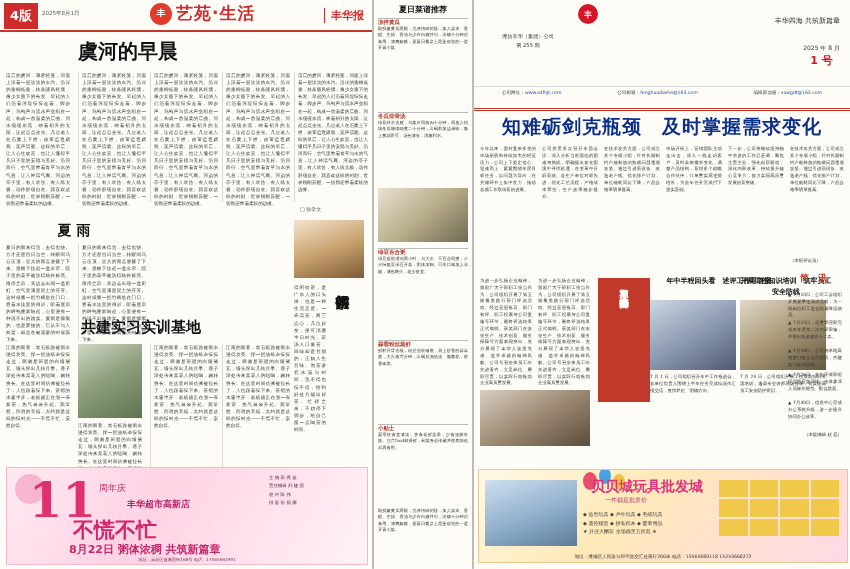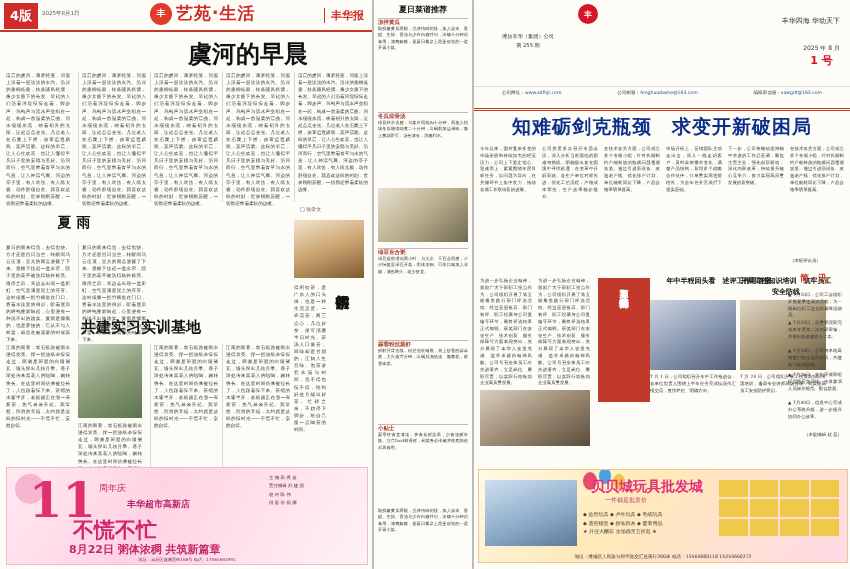--- a/index.html
+++ b/index.html
@@ -28,22 +28,22 @@
     position:absolute;left:150px;top:2px;display:flex;align-items:center;gap:4px;
   }
   .l-logo{width:22px;height:22px;border-radius:50%;background:#e03b2b;color:#fff;font-size:9px;
           display:flex;align-items:center;justify-content:center;font-weight:bold;}
   .l-sec{font-size:17px;color:#d02b2b;font-weight:bold;letter-spacing:1px;}
   .l-masthead{position:absolute;right:8px;top:8px;font-size:11px;color:#d02b2b;font-weight:bold;
      border-left:1px solid #d02b2b;padding-left:6px;}
   .l-body{position:relative;height:539px;}
 
   .headline1{
-    position:absolute;left:78px;top:6px;width:230px;text-align:right;
-    font-family:"DejaVu Serif","Liberation Serif",serif;font-size:24px;font-weight:bold;color:#111;
+    position:absolute;left:78px;top:6px;width:230px;text-align:left;
+    font-family:"DejaVu Serif","Liberation Serif",serif;font-size:20px;font-weight:bold;color:#111;
   }
   .byline{position:absolute;font-size:5px;color:#444;}
   .colblock{position:absolute;font-size:4.6px;line-height:1.55;color:#333;text-align:justify;
     word-break:break-all;}
   .colblock.vsep{border-left:1px solid #d9d6cf;padding-left:3px;}
 
   .subhead{
     position:absolute;font-family:"DejaVu Serif","Liberation Serif",serif;
     font-weight:bold;color:#111;text-align:center;
   }
@@ -149,21 +149,21 @@
 
       <div class="headline1">虞河的早晨</div>
 
       <div class="colblock" style="left:6px;top:40px;width:64px;height:130px;">清晨的虞河，薄雾轻笼，河面上浮着一层淡淡的水汽。沿岸的垂柳低垂，枝条随风轻摆，像少女垂下的长发。早起的人们沿着河堤慢慢走着，脚步声、鸟鸣声与流水声交织在一起，构成一首温柔的晨曲。河水缓缓东流，映着初升的太阳，泛起点点金光。几位老人在石凳上下棋，孩童追逐嬉戏，笑声清脆。这样的早晨，让人心生欢喜，也让人懂得平凡日子里的安稳与美好。沿河而行，空气里带着青草与水的气息，让人神清气爽。河边的亭子里，有人吹笛，有人练太极，动作舒缓自在。我喜欢这样的时刻，世界刚刚苏醒，一切都还带着柔软的边缘。</div>
       <div class="colblock vsep" style="left:78px;top:40px;width:64px;height:130px;">清晨的虞河，薄雾轻笼，河面上浮着一层淡淡的水汽。沿岸的垂柳低垂，枝条随风轻摆，像少女垂下的长发。早起的人们沿着河堤慢慢走着，脚步声、鸟鸣声与流水声交织在一起，构成一首温柔的晨曲。河水缓缓东流，映着初升的太阳，泛起点点金光。几位老人在石凳上下棋，孩童追逐嬉戏，笑声清脆。这样的早晨，让人心生欢喜，也让人懂得平凡日子里的安稳与美好。沿河而行，空气里带着青草与水的气息，让人神清气爽。河边的亭子里，有人吹笛，有人练太极，动作舒缓自在。我喜欢这样的时刻，世界刚刚苏醒，一切都还带着柔软的边缘。</div>
       <div class="colblock vsep" style="left:150px;top:40px;width:64px;height:130px;">清晨的虞河，薄雾轻笼，河面上浮着一层淡淡的水汽。沿岸的垂柳低垂，枝条随风轻摆，像少女垂下的长发。早起的人们沿着河堤慢慢走着，脚步声、鸟鸣声与流水声交织在一起，构成一首温柔的晨曲。河水缓缓东流，映着初升的太阳，泛起点点金光。几位老人在石凳上下棋，孩童追逐嬉戏，笑声清脆。这样的早晨，让人心生欢喜，也让人懂得平凡日子里的安稳与美好。沿河而行，空气里带着青草与水的气息，让人神清气爽。河边的亭子里，有人吹笛，有人练太极，动作舒缓自在。我喜欢这样的时刻，世界刚刚苏醒，一切都还带着柔软的边缘。</div>
       <div class="colblock vsep" style="left:222px;top:40px;width:64px;height:130px;">清晨的虞河，薄雾轻笼，河面上浮着一层淡淡的水汽。沿岸的垂柳低垂，枝条随风轻摆，像少女垂下的长发。早起的人们沿着河堤慢慢走着，脚步声、鸟鸣声与流水声交织在一起，构成一首温柔的晨曲。河水缓缓东流，映着初升的太阳，泛起点点金光。几位老人在石凳上下棋，孩童追逐嬉戏，笑声清脆。这样的早晨，让人心生欢喜，也让人懂得平凡日子里的安稳与美好。沿河而行，空气里带着青草与水的气息，让人神清气爽。河边的亭子里，有人吹笛，有人练太极，动作舒缓自在。我喜欢这样的时刻，世界刚刚苏醒，一切都还带着柔软的边缘。</div>
       <div class="colblock vsep" style="left:294px;top:40px;width:70px;height:130px;">清晨的虞河，薄雾轻笼，河面上浮着一层淡淡的水汽。沿岸的垂柳低垂，枝条随风轻摆，像少女垂下的长发。早起的人们沿着河堤慢慢走着，脚步声、鸟鸣声与流水声交织在一起，构成一首温柔的晨曲。河水缓缓东流，映着初升的太阳，泛起点点金光。几位老人在石凳上下棋，孩童追逐嬉戏，笑声清脆。这样的早晨，让人心生欢喜，也让人懂得平凡日子里的安稳与美好。沿河而行，空气里带着青草与水的气息，让人神清气爽。河边的亭子里，有人吹笛，有人练太极，动作舒缓自在。我喜欢这样的时刻，世界刚刚苏醒，一切都还带着柔软的边缘。</div>
       <div class="byline" style="left:300px;top:174px;">□ 张学文</div>
 
-      <div class="subhead" style="left:6px;top:182px;width:136px;font-size:14px;">夏 雨</div>
+      <div class="subhead" style="left:6px;top:190px;width:136px;font-size:14px;">夏 雨</div>
       <div class="colblock" style="left:6px;top:212px;width:64px;height:96px;">夏日的雨来得急，去得也快。方才还是烈日当空，转眼间乌云压顶，豆大的雨点便砸了下来。屋檐下挂起一道水帘，院子里的花草被洗得格外鲜亮。雨停之后，天边会出现一道彩虹，空气里满是泥土的芬芳。这时候搬一把竹椅坐在门口，看着水洼里的倒影，听着屋后的蝉鸣重新响起，心里便有一种说不出的踏实。夏雨是慷慨的，也是莽撞的，它从不与人商量，却总在最需要的时候落下来。</div>
       <div class="colblock vsep" style="left:78px;top:212px;width:64px;height:96px;">夏日的雨来得急，去得也快。方才还是烈日当空，转眼间乌云压顶，豆大的雨点便砸了下来。屋檐下挂起一道水帘，院子里的花草被洗得格外鲜亮。雨停之后，天边会出现一道彩虹，空气里满是泥土的芬芳。这时候搬一把竹椅坐在门口，看着水洼里的倒影，听着屋后的蝉鸣重新响起，心里便有一种说不出的踏实。夏雨是慷慨的，也是莽撞的，它从不与人商量，却总在最需要的时候落下来。</div>
       <div class="byline" style="left:96px;top:312px;">□ 李明秋</div>
 
       <div class="subhead" style="left:6px;top:286px;width:270px;font-size:15px;">共建实习实训基地</div>
       <div class="colblock" style="left:6px;top:312px;width:64px;height:130px;">江南的雨巷，青石板路被雨水浸得发亮。撑一把油纸伞慢慢走过，两侧是斑驳的白墙黛瓦，墙头探出几枝月季。巷子深处传来卖花人的吆喝，婉转悠长。在这里时间仿佛被拉长了，人也跟着慢下来。茶馆的木窗半开，老板娘正在沏一壶新茶，热气袅袅升起。我常想，所谓的幸福，大约就是这样的慢时光——不慌不忙，安然自得。</div>
       <div class="photo p1" style="left:78px;top:312px;width:64px;height:74px;"></div>
       <div class="colblock" style="left:78px;top:390px;width:64px;height:52px;">江南的雨巷，青石板路被雨水浸得发亮。撑一把油纸伞慢慢走过，两侧是斑驳的白墙黛瓦，墙头探出几枝月季。巷子深处传来卖花人的吆喝，婉转悠长。在这里时间仿佛被拉长了，人也跟着慢下来。茶馆的木窗半开，老板娘正在沏一壶新茶，热气袅袅升起。我常想，所谓的幸福，大约就是这样的慢时光——不慌不忙，安然自得。</div>
       <div class="colblock vsep" style="left:150px;top:312px;width:64px;height:130px;">江南的雨巷，青石板路被雨水浸得发亮。撑一把油纸伞慢慢走过，两侧是斑驳的白墙黛瓦，墙头探出几枝月季。巷子深处传来卖花人的吆喝，婉转悠长。在这里时间仿佛被拉长了，人也跟着慢下来。茶馆的木窗半开，老板娘正在沏一壶新茶，热气袅袅升起。我常想，所谓的幸福，大约就是这样的慢时光——不慌不忙，安然自得。</div>
       <div class="colblock vsep" style="left:222px;top:312px;width:64px;height:130px;">江南的雨巷，青石板路被雨水浸得发亮。撑一把油纸伞慢慢走过，两侧是斑驳的白墙黛瓦，墙头探出几枝月季。巷子深处传来卖花人的吆喝，婉转悠长。在这里时间仿佛被拉长了，人也跟着慢下来。茶馆的木窗半开，老板娘正在沏一壶新茶，热气袅袅升起。我常想，所谓的幸福，大约就是这样的慢时光——不慌不忙，安然自得。</div>
@@ -235,40 +235,40 @@
 
   <div class="page" id="rightpage">
     <div class="r-top">
       <div class="r-left-meta">
         <div>潍坊丰华（集团）公司</div>
         <div>第 255 期</div>
       </div>
 
       <div class="r-logo">丰</div>
 
-      <div class="r-slog">丰华四海 华动天下</div>
+      <div class="r-slog">丰华四海 共筑新篇章</div>
       <div class="r-issue">
         <div>2025 年 8 月</div>
         <b>1 号</b>
       </div>
 
       <div class="r-contact">
         <span>
           <span>公司网址：</span><a href="#">www.sdfhjt.com</a>
         </span>
         <span>
           <span>公司邮箱：</span><a href="#">fenghuadashe@163.com</a>
         </span>
         <span>
           <span>编辑部信箱：</span><a href="#">sawgdf@163.com</a>
         </span>
       </div>
     </div>
 
-    <div class="r-headline">知难砺剑克瓶颈　求变开新破困局</div>
+    <div class="r-headline">知难砺剑克瓶颈　及时掌握需求变化</div>
 
     <div class="r-col" style="left:6px;top:146px;width:56px;height:120px;">今年以来，面对复杂多变的市场形势和持续加大的经营压力，公司上下坚定信心、迎难而上，紧紧围绕年度目标任务，以问题为导向，在关键环节上集中发力，推动各项工作取得新的进展。</div>
     <div class="r-col" style="left:68px;top:146px;width:56px;height:120px;">公司党委多次召开专题会议，深入分析当前面临的困难与挑战，明确提出要在困境中寻找机遇，在变革中开辟新路。各生产单位对标先进，优化工艺流程，严格成本管控，生产效率稳步提升。</div>
     <div class="r-col" style="left:130px;top:146px;width:56px;height:120px;">在技术攻关方面，公司成立多个专项小组，针对长期制约产能释放的瓶颈问题逐项攻坚。通过引进新设备、改造老产线、优化排产计划，单位能耗同比下降，产品合格率明显提高。</div>
     <div class="r-col" style="left:192px;top:146px;width:56px;height:120px;">市场开拓上，营销团队主动走出去，深入一线走访客户，及时掌握需求变化，调整产品结构，新增多个战略合作伙伴，订单量实现逆势增长，为全年任务完成打下坚实基础。</div>
     <div class="r-col" style="left:254px;top:146px;width:56px;height:120px;">下一步，公司将继续坚持稳中求进的工作总基调，聚焦主责主业，强化创新驱动，深化内部改革，持续提升核心竞争力，努力实现高质量发展的新突破。</div>
     <div class="r-col" style="left:316px;top:146px;width:54px;height:108px;">在技术攻关方面，公司成立多个专项小组，针对长期制约产能释放的瓶颈问题逐项攻坚。通过引进新设备、改造老产线、优化排产计划，单位能耗同比下降，产品合格率明显提高。</div>
     <div class="r-col" style="left:316px;top:258px;width:54px;">（本报评论员）</div>
 
     <div class="redbox" style="left:124px;top:278px;width:44px;height:116px;padding:4px;font-size:9px;line-height:1.35;">

